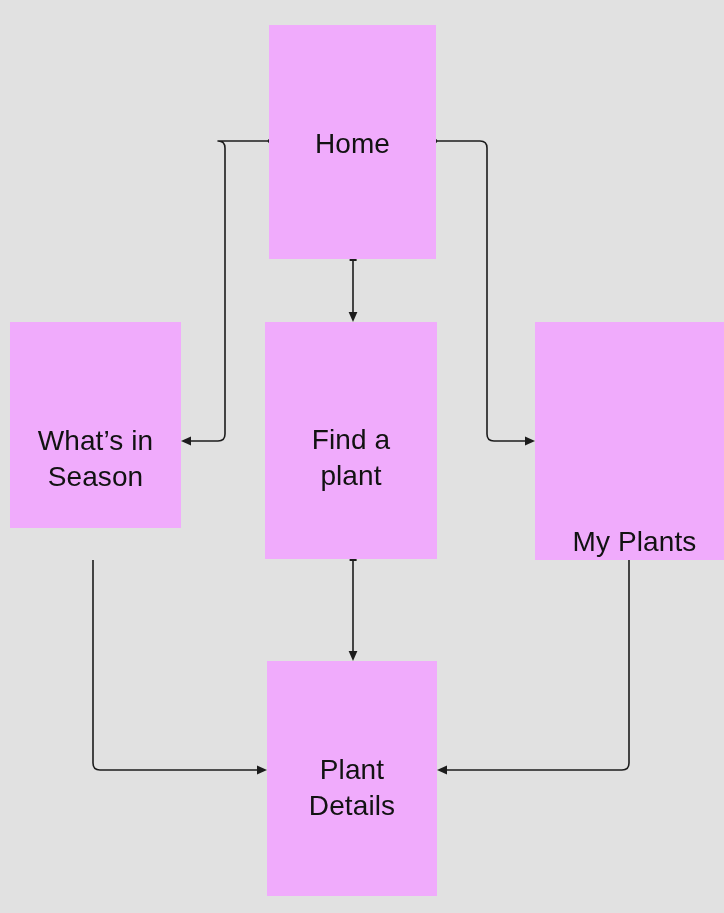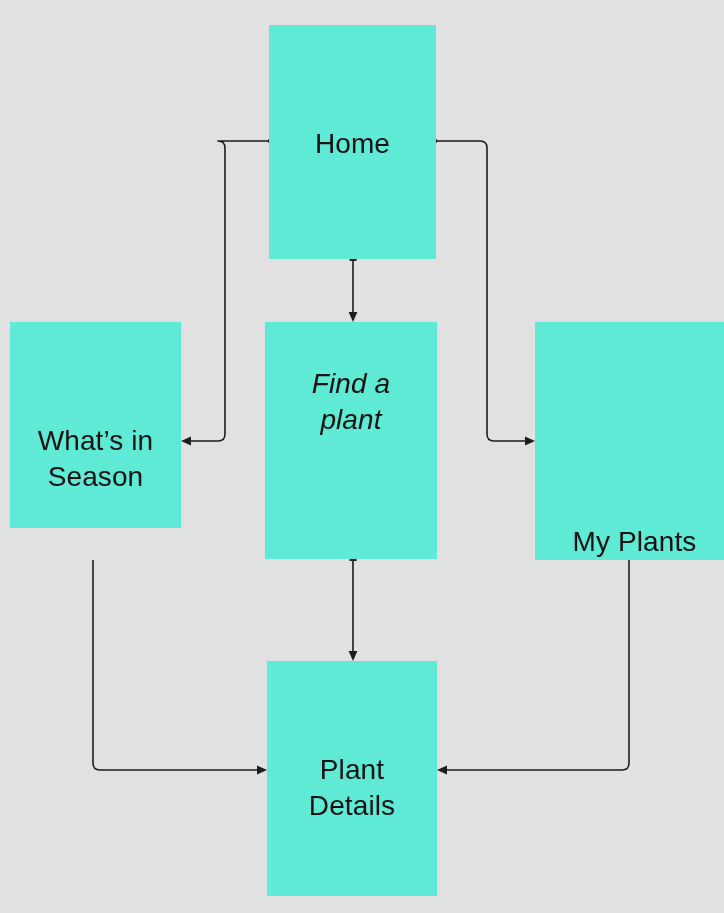--- a/index.html
+++ b/index.html
@@ -23,21 +23,21 @@
   #connector-layer {
     position: absolute;
     left: 0;
     top: 0;
     width: 724px;
     height: 913px;
     pointer-events: none;
   }
   .node {
     position: absolute;
-    background: #5eead4;
+    background: #f0abfc;
     display: flex;
     align-items: center;
     justify-content: center;
     box-sizing: border-box;
   }
   .node-label {
     font-family: "Liberation Sans", sans-serif;
     font-size: 28px;
     line-height: 36px;
     color: #121212;
@@ -56,21 +56,21 @@
   #node-whats-in-season {
     left: 10px; top: 322px; width: 171px; height: 206px;
     align-items: flex-start;
   }
   #node-whats-in-season .node-label { margin-top: 101px; }
 
   #node-find-a-plant {
     left: 265px; top: 322px; width: 172px; height: 237px;
     align-items: flex-start;
   }
-  #node-find-a-plant .node-label { margin-top: 44px; font-style: italic; }
+  #node-find-a-plant .node-label { margin-top: 100px; }
 
   #node-my-plants {
     left: 535px; top: 322px; width: 199px; height: 238px;
     align-items: flex-end;
   }
   #node-my-plants .node-label { margin-top: 105px; }
 
   #node-plant-details {
     left: 267px; top: 661px; width: 170px; height: 235px;
     align-items: flex-start;

